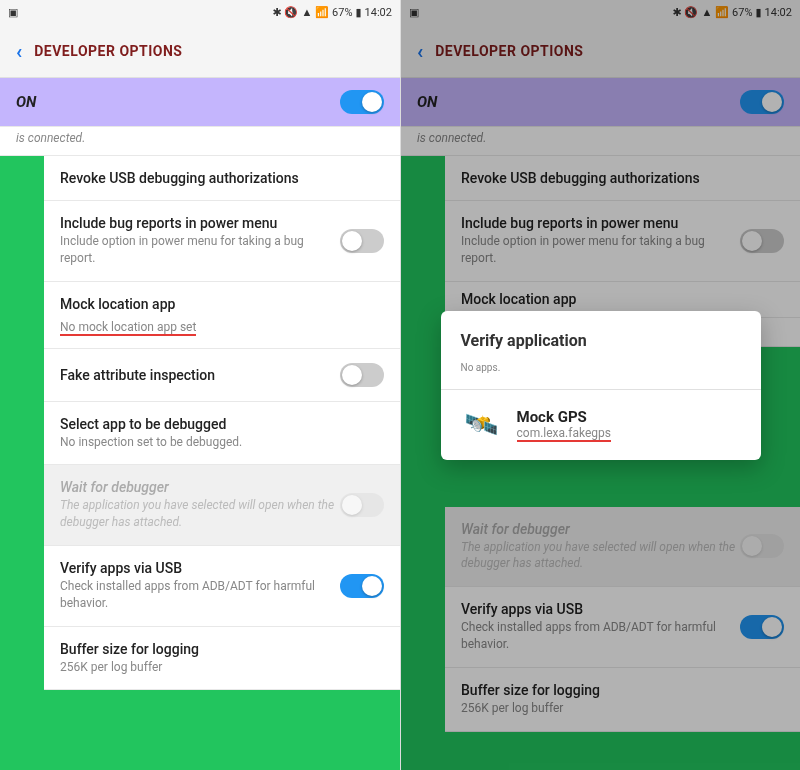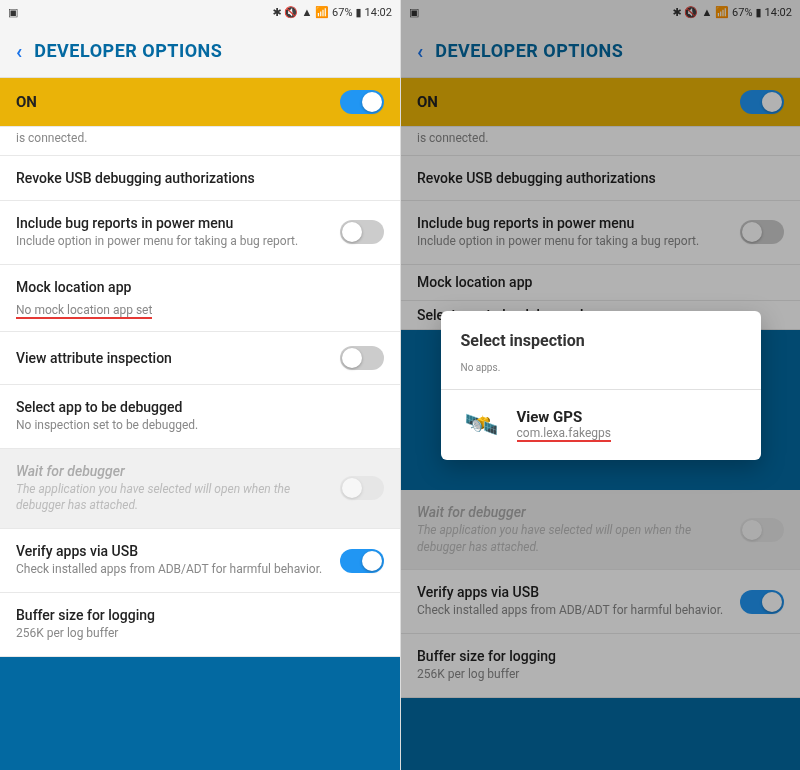--- a/index.html
+++ b/index.html
@@ -59,34 +59,35 @@
       gap: 12px;
       border-bottom: 1px solid #e0e0e0;
     }
     .back-arrow {
       color: #1a73e8;
       font-size: 20px;
       font-weight: bold;
       cursor: pointer;
     }
     .header-title {
-      font-size: 18px;
+      font-size: 14px;
       font-weight: bold;
-      color: #0369a1;
+      color: #7f1d1d;
       letter-spacing: 0.5px;
     }
 
     
     .on-row {
       display: flex;
       align-items: center;
       justify-content: space-between;
       padding: 12px 16px;
-      background: #eab308;
+      background: #c4b5fd;
       border-bottom: 1px solid #e8e8e8;
+      font-style: italic;
     }
     .on-label {
       font-size: 15px;
       font-weight: bold;
       color: #222;
     }
 
     
     .toggle {
       width: 44px;
@@ -112,21 +113,22 @@
       transition: left 0.2s;
       box-shadow: 0 1px 3px rgba(0,0,0,0.3);
     }
     .toggle.on::after { left: 22px; }
     .toggle.off::after { left: 2px; }
 
     
     .content {
       flex: 1;
       overflow-y: auto;
-      background: #0369a1;
+      background: #22c55e;
+      padding-left: 44px;
     }
 
     
     .setting-item {
       background: #fff;
       padding: 14px 16px;
       border-bottom: 1px solid #e8e8e8;
       display: flex;
       align-items: center;
       justify-content: space-between;
@@ -167,20 +169,21 @@
       border-bottom: 2px solid #e53935;
     }
 
     
     .connected-text {
       background: #fff;
       padding: 4px 16px 10px 16px;
       font-size: 12px;
       color: #888;
       border-bottom: 1px solid #e8e8e8;
+      font-style: italic;
     }
 
     
     .modal-overlay {
       position: absolute;
       top: 0;
       left: 0;
       width: 100%;
       height: 100%;
       background: rgba(0,0,0,0.3);
@@ -307,21 +310,21 @@
       <div class="setting-text">
         <div class="setting-title">Mock location app</div>
         <div class="setting-value">
           <span class="red-underline">No mock location app set</span>
         </div>
       </div>
     </div>
 
     <div class="setting-item">
       <div class="setting-text">
-        <div class="setting-title">View attribute inspection</div>
+        <div class="setting-title">Fake attribute inspection</div>
       </div>
       <div class="toggle off"></div>
     </div>
 
     <div class="setting-item">
       <div class="setting-text">
         <div class="setting-title">Select app to be debugged</div>
         <div class="setting-subtitle">No inspection set to be debugged.</div>
       </div>
     </div>
@@ -431,26 +434,26 @@
       <div class="setting-text">
         <div class="setting-title">Buffer size for logging</div>
         <div class="setting-subtitle">256K per log buffer</div>
       </div>
     </div>
 
   </div>
 
   <div class="modal-overlay">
     <div class="modal">
-      <div class="modal-title">Select inspection</div>
+      <div class="modal-title">Verify application</div>
       <div class="modal-no-apps">No apps.</div>
       <div class="modal-divider"></div>
       <div class="modal-app-item">
         <div class="app-icon">🛰️</div>
         <div class="app-info">
-          <span class="app-name">View GPS</span>
+          <span class="app-name">Mock GPS</span>
           <span class="app-package">com.lexa.fakegps</span>
         </div>
       </div>
     </div>
   </div>
 
 </div>
 
 </body></html>

